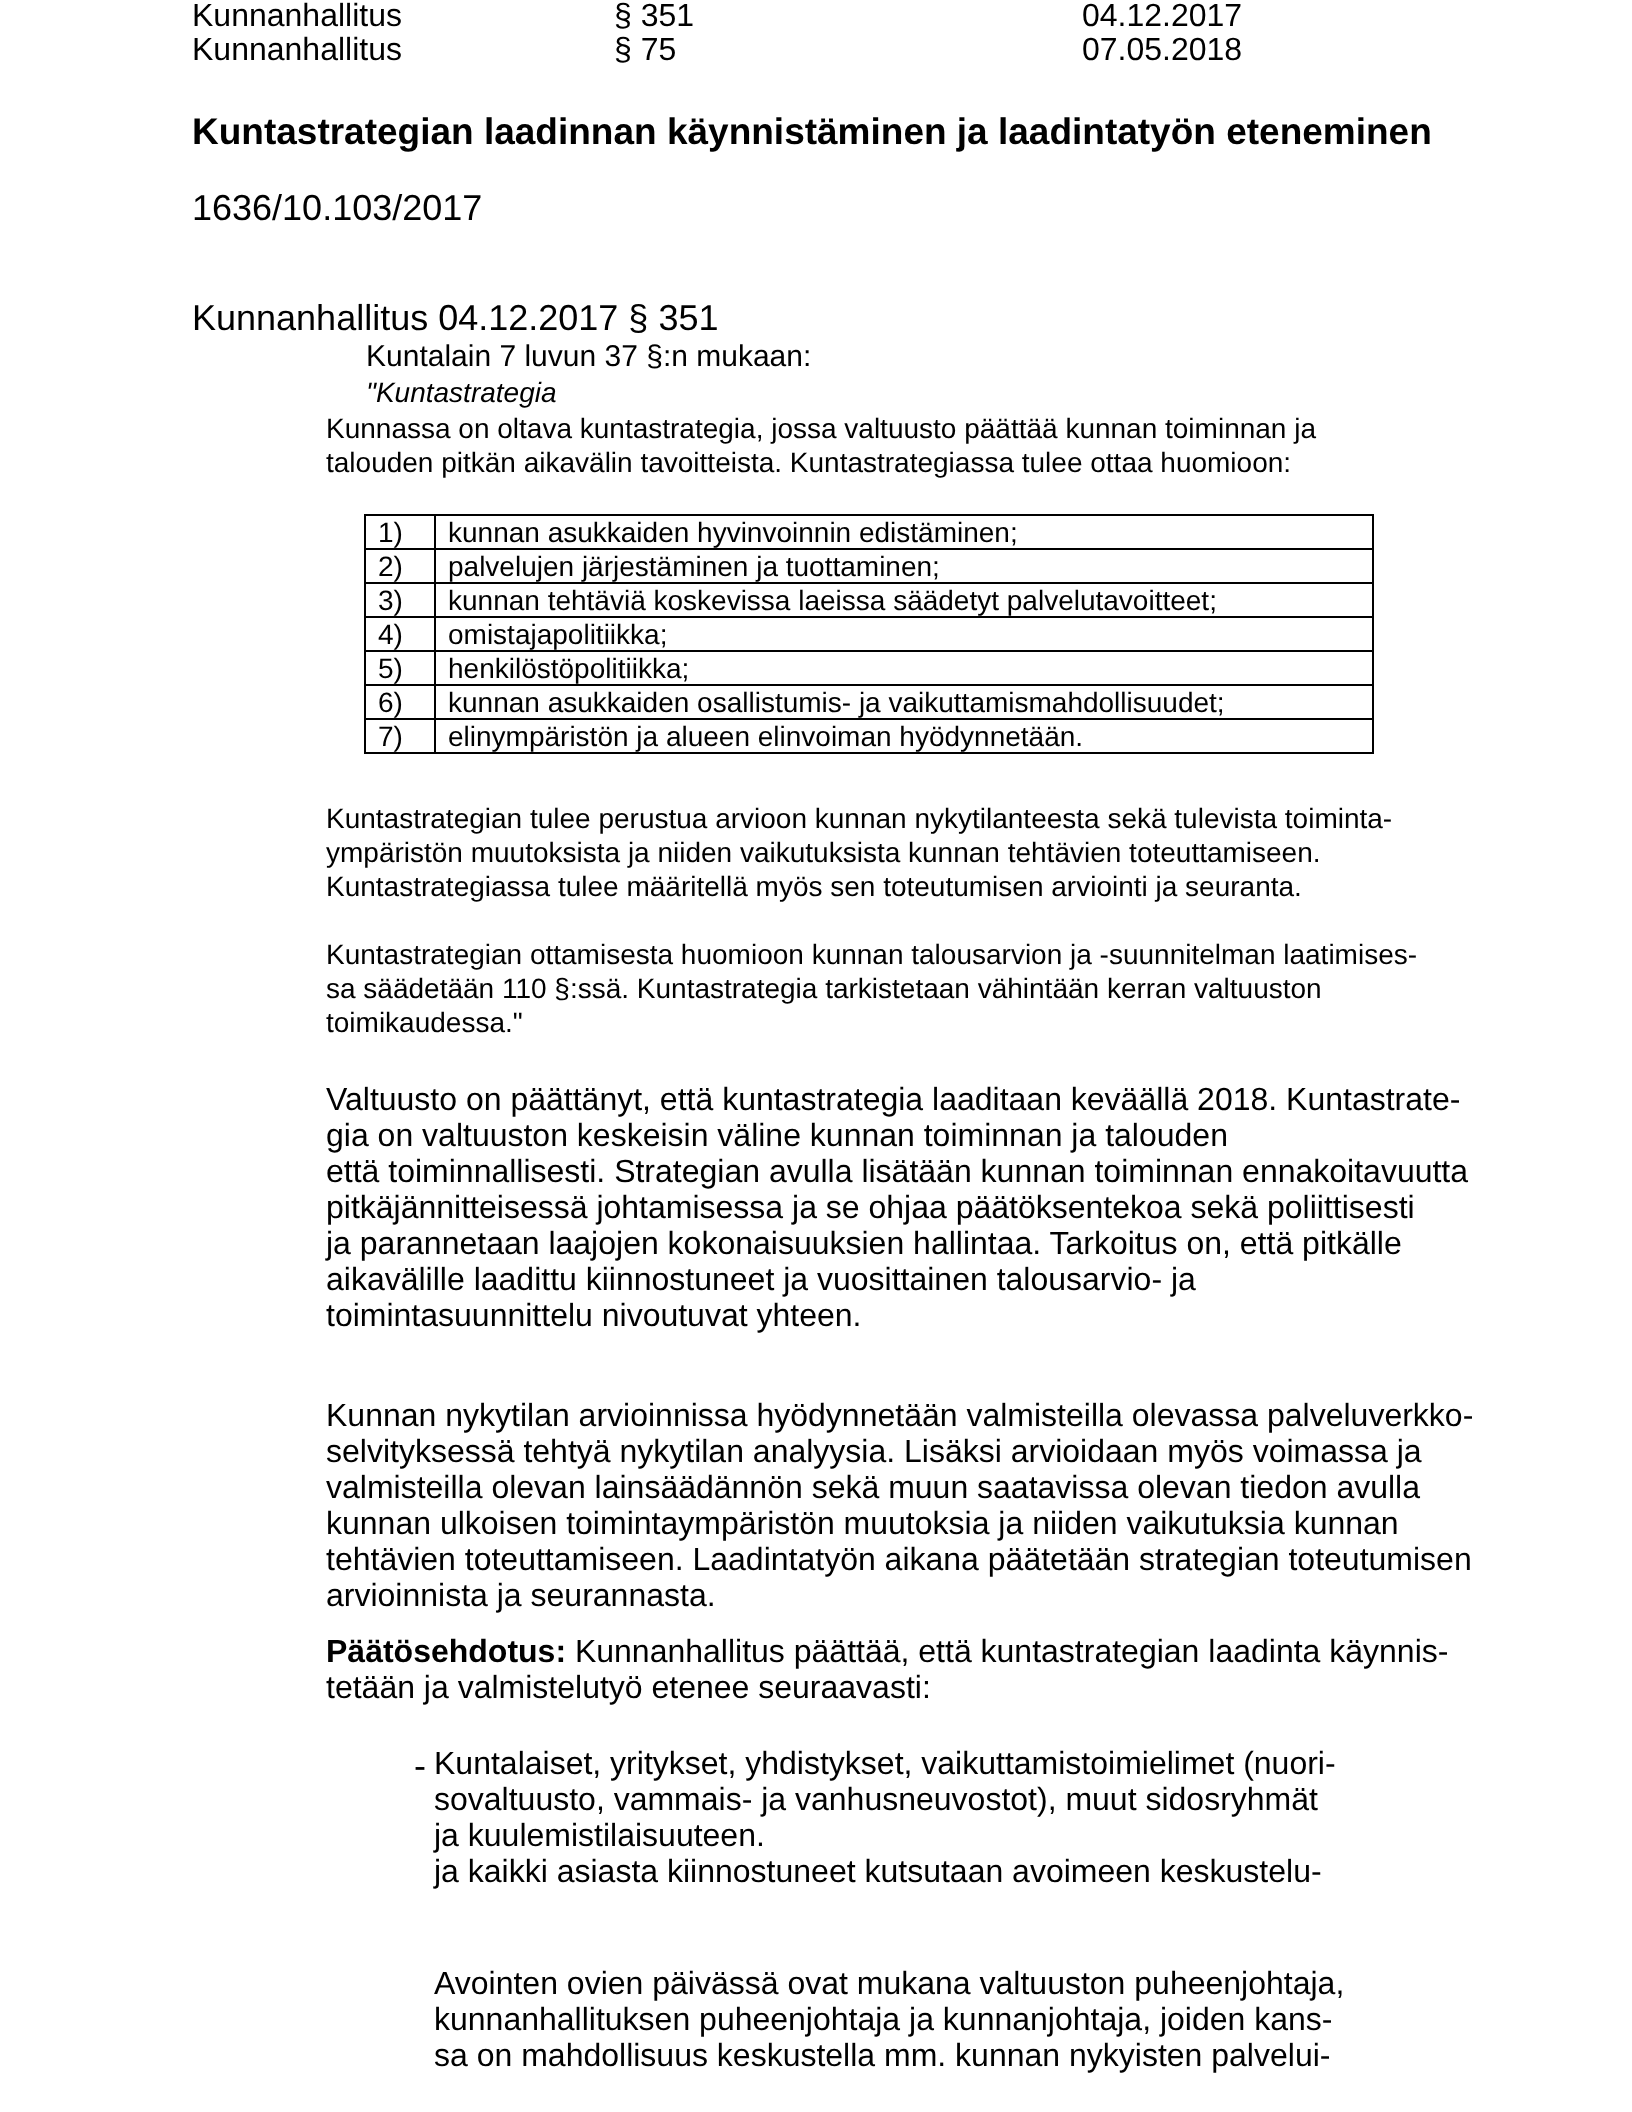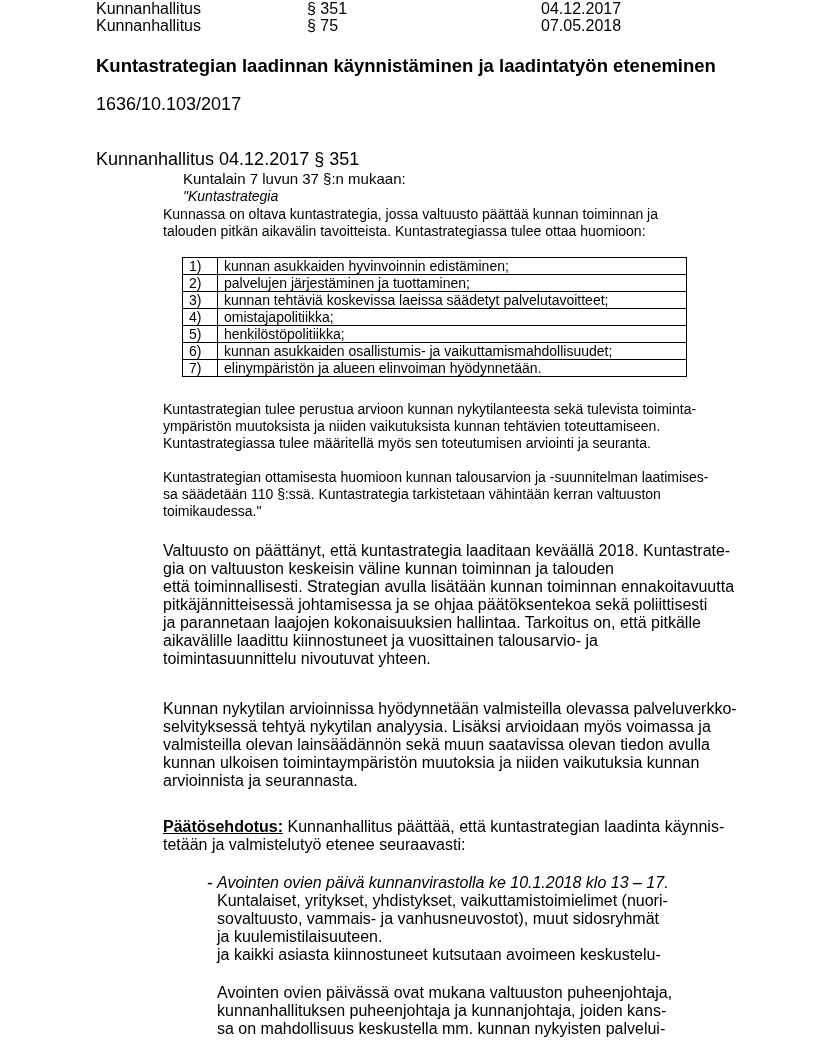--- a/index.html
+++ b/index.html
@@ -12,21 +12,21 @@
   .t14 { font-size:14px; line-height:17px; }
   .para14 { position:absolute; left:163px; width:600px; font-size:14px; line-height:17px; }
   .para14 div { white-space:nowrap; }
   .para16 { position:absolute; left:163px; width:600px; font-size:16px; line-height:18px; }
   .para16 div { white-space:nowrap; }
   table.items { position:absolute; left:182px; top:257px; width:505px; border-collapse:collapse;
                 font-size:14px; }
   table.items td { border:1px solid #000; height:16px; padding:0 0 0 6px; line-height:16px; }
   table.items td.num { width:28px; padding-left:6px; }
   .italic { font-style:italic; }
-  .u { text-decoration:underline; font-weight:bold; }
+  .u { font-weight:bold; }
 </style>
 </head>
 <body>
 
 <div class="abs hdr" style="left:76px; top:0px;">Kunnanhallitus</div>
 <div class="abs hdr" style="left:287px; top:0px;">§ 351</div>
 <div class="abs hdr" style="left:521px; top:0px;">04.12.2017</div>
 <div class="abs hdr" style="left:76px; top:17px;">Kunnanhallitus</div>
 <div class="abs hdr" style="left:287px; top:17px;">§ 75</div>
 <div class="abs hdr" style="left:521px; top:17px;">07.05.2018</div>
@@ -96,31 +96,31 @@
   <div>ja parannetaan laajojen kokonaisuuksien hallintaa. Tarkoitus on, että pitkälle</div>
   <div>aikavälille laadittu kiinnostuneet ja vuosittainen talousarvio- ja</div>
   <div>toimintasuunnittelu nivoutuvat yhteen.</div>
 </div>
 
 <div class="para16" style="top:652px;margin-top:48px;">
   <div>Kunnan nykytilan arvioinnissa hyödynnetään valmisteilla olevassa palveluverkko-</div>
   <div>selvityksessä tehtyä nykytilan analyysia. Lisäksi arvioidaan myös voimassa ja</div>
   <div>valmisteilla olevan lainsäädännön sekä muun saatavissa olevan tiedon avulla</div>
   <div>kunnan ulkoisen toimintaympäristön muutoksia ja niiden vaikutuksia kunnan</div>
+  <div>tehtävien toteuttamiseen. Laadintatyön aikana päätetään strategian toteutumisen</div>
   <div>arvioinnista ja seurannasta.</div>
 </div>
 
 <div class="para16" style="top:818px;">
   <div><span class="u">Päätösehdotus:</span><span> Kunnanhallitus päättää, että kuntastrategian laadinta käynnis-</span></div>
   <div>tetään ja valmistelutyö etenee seuraavasti:</div>
 </div>
 
 <div class="abs t16" style="left:187px; top:874px;">-</div>
 <div class="para16" style="left:217px; top:874px;">
-  <div class="italic">Avointen ovien päivä kunnanvirastolla ke 10.1.2018 klo 13 – 17.</div>
   <div>Kuntalaiset, yritykset, yhdistykset, vaikuttamistoimielimet (nuori-</div>
   <div>sovaltuusto, vammais- ja vanhusneuvostot), muut sidosryhmät</div>
   <div>ja kuulemistilaisuuteen.</div>
   <div>ja kaikki asiasta kiinnostuneet kutsutaan avoimeen keskustelu-</div>
 </div>
 
 <div class="para16" style="left:217px; top:984px;">
   <div>Avointen ovien päivässä ovat mukana valtuuston puheenjohtaja,</div>
   <div>kunnanhallituksen puheenjohtaja ja kunnanjohtaja, joiden kans-</div>
   <div>sa on mahdollisuus keskustella mm. kunnan nykyisten palvelui-</div>

